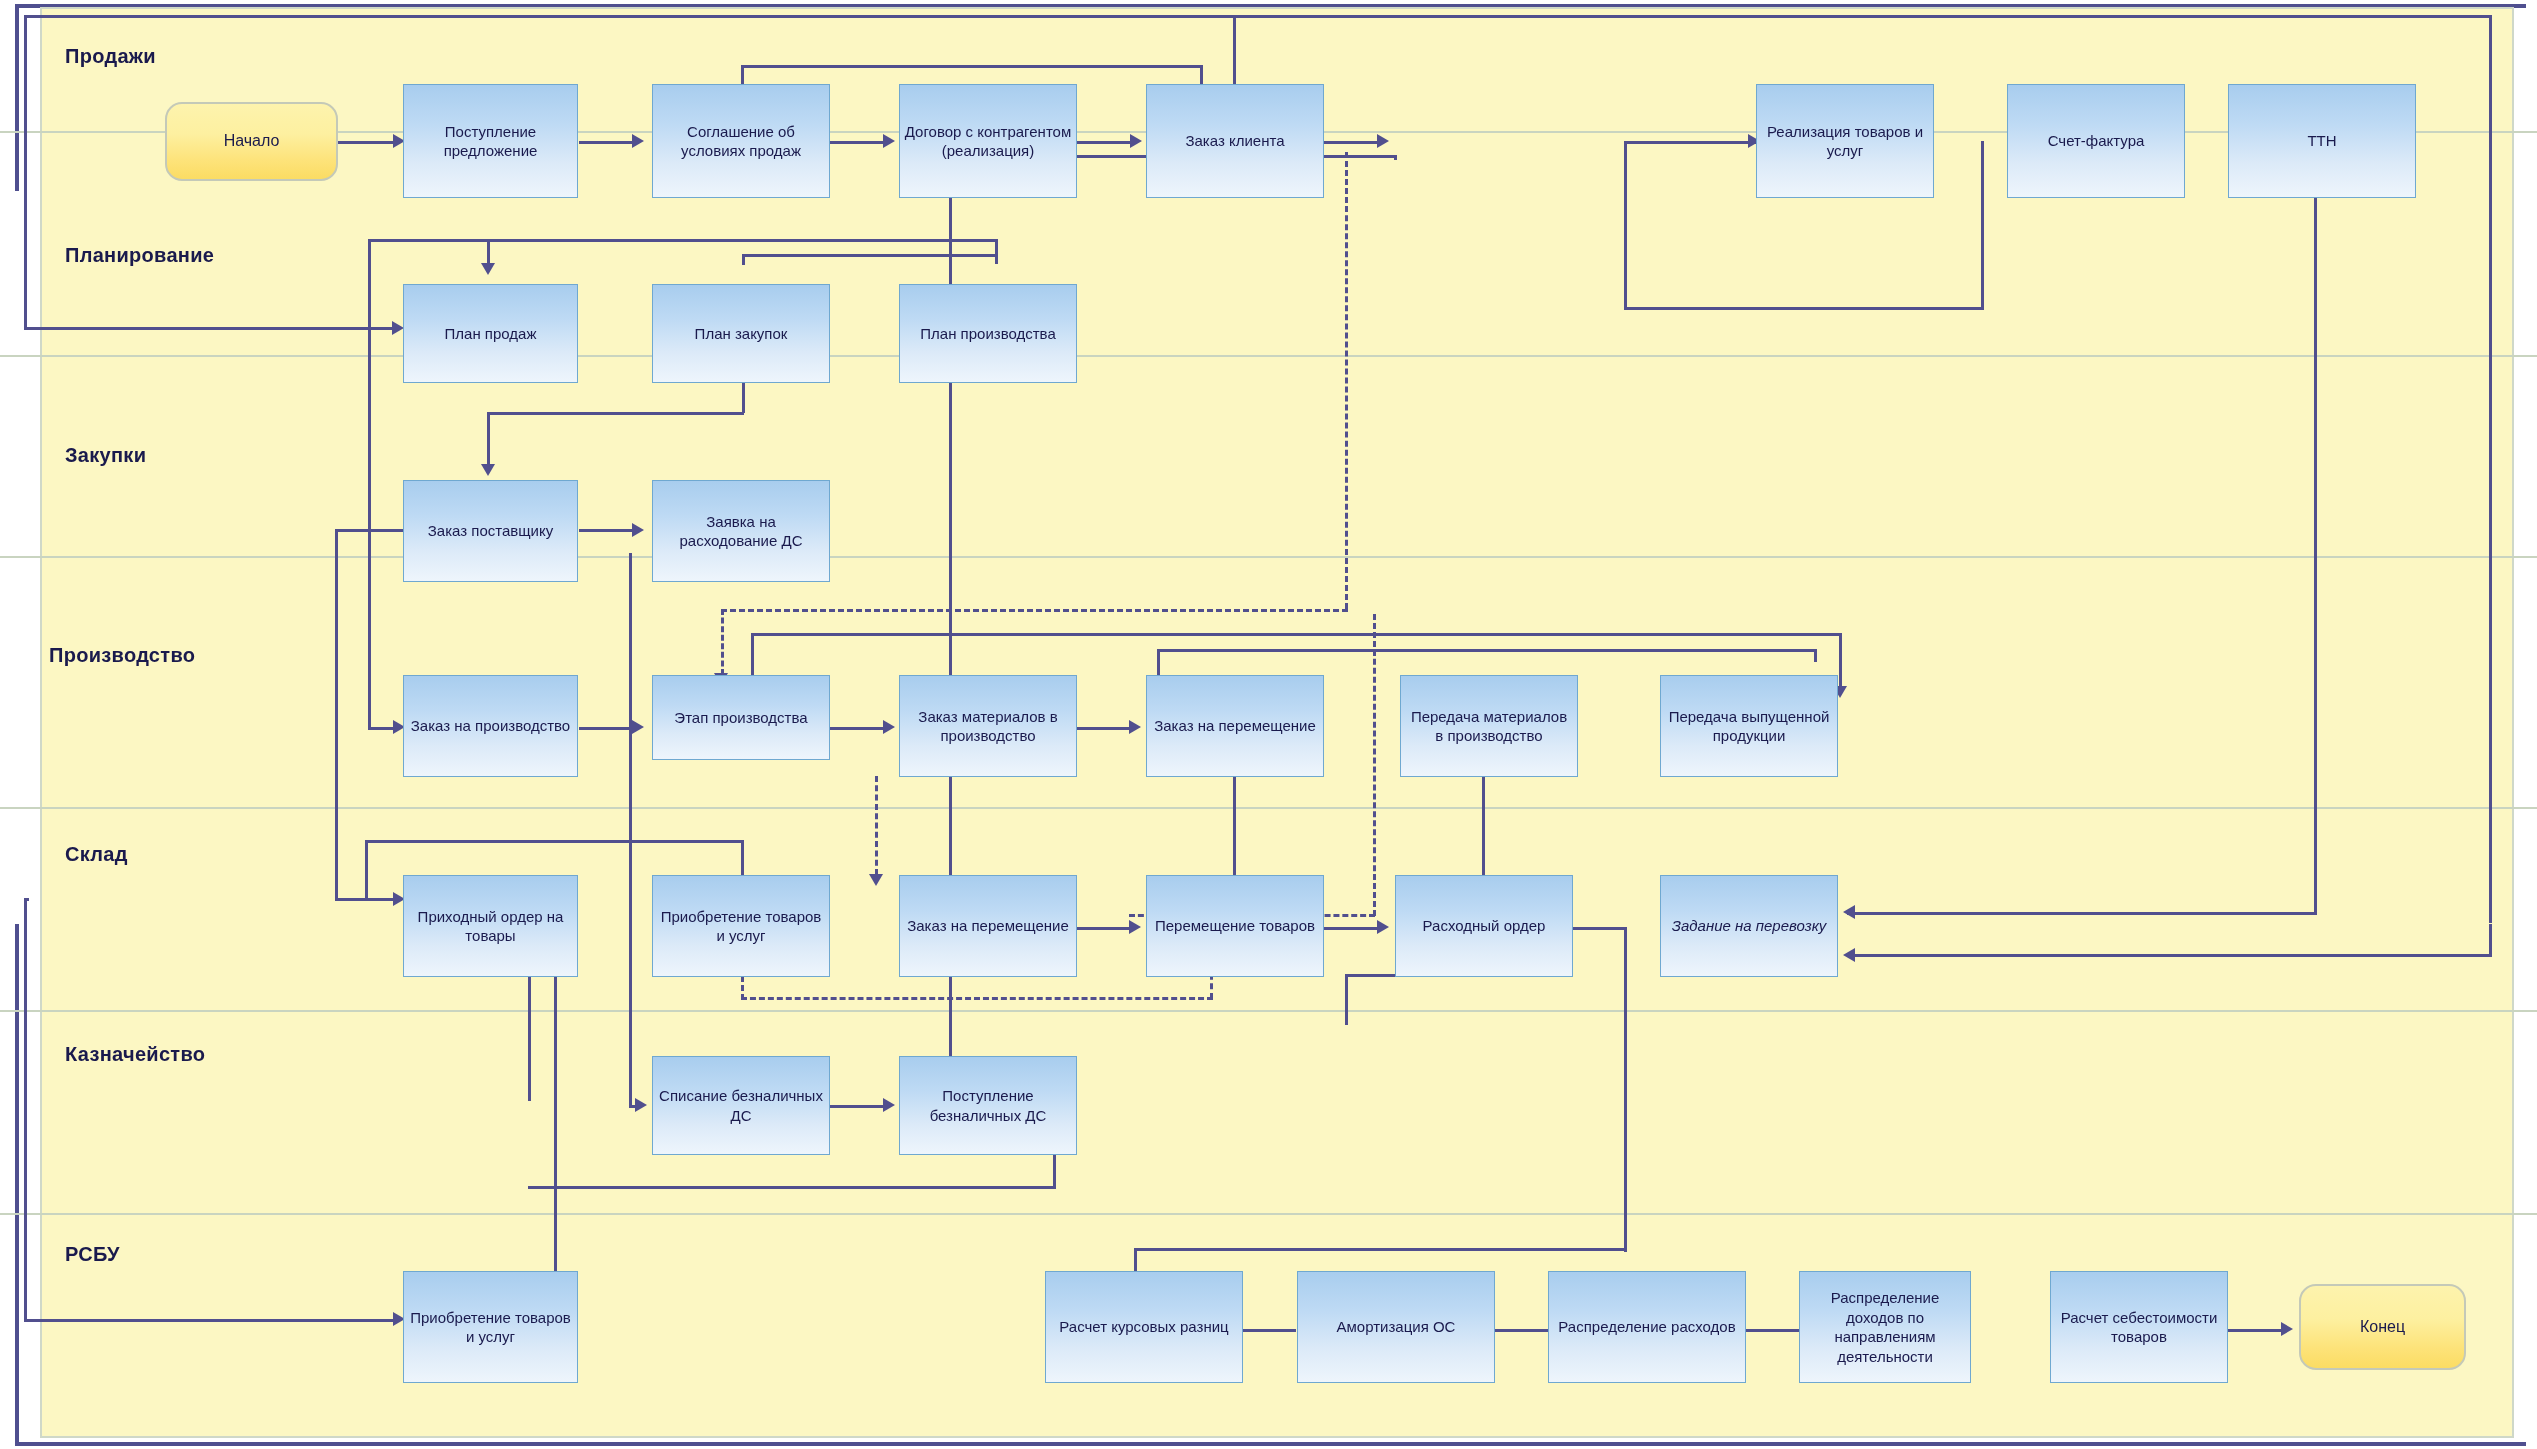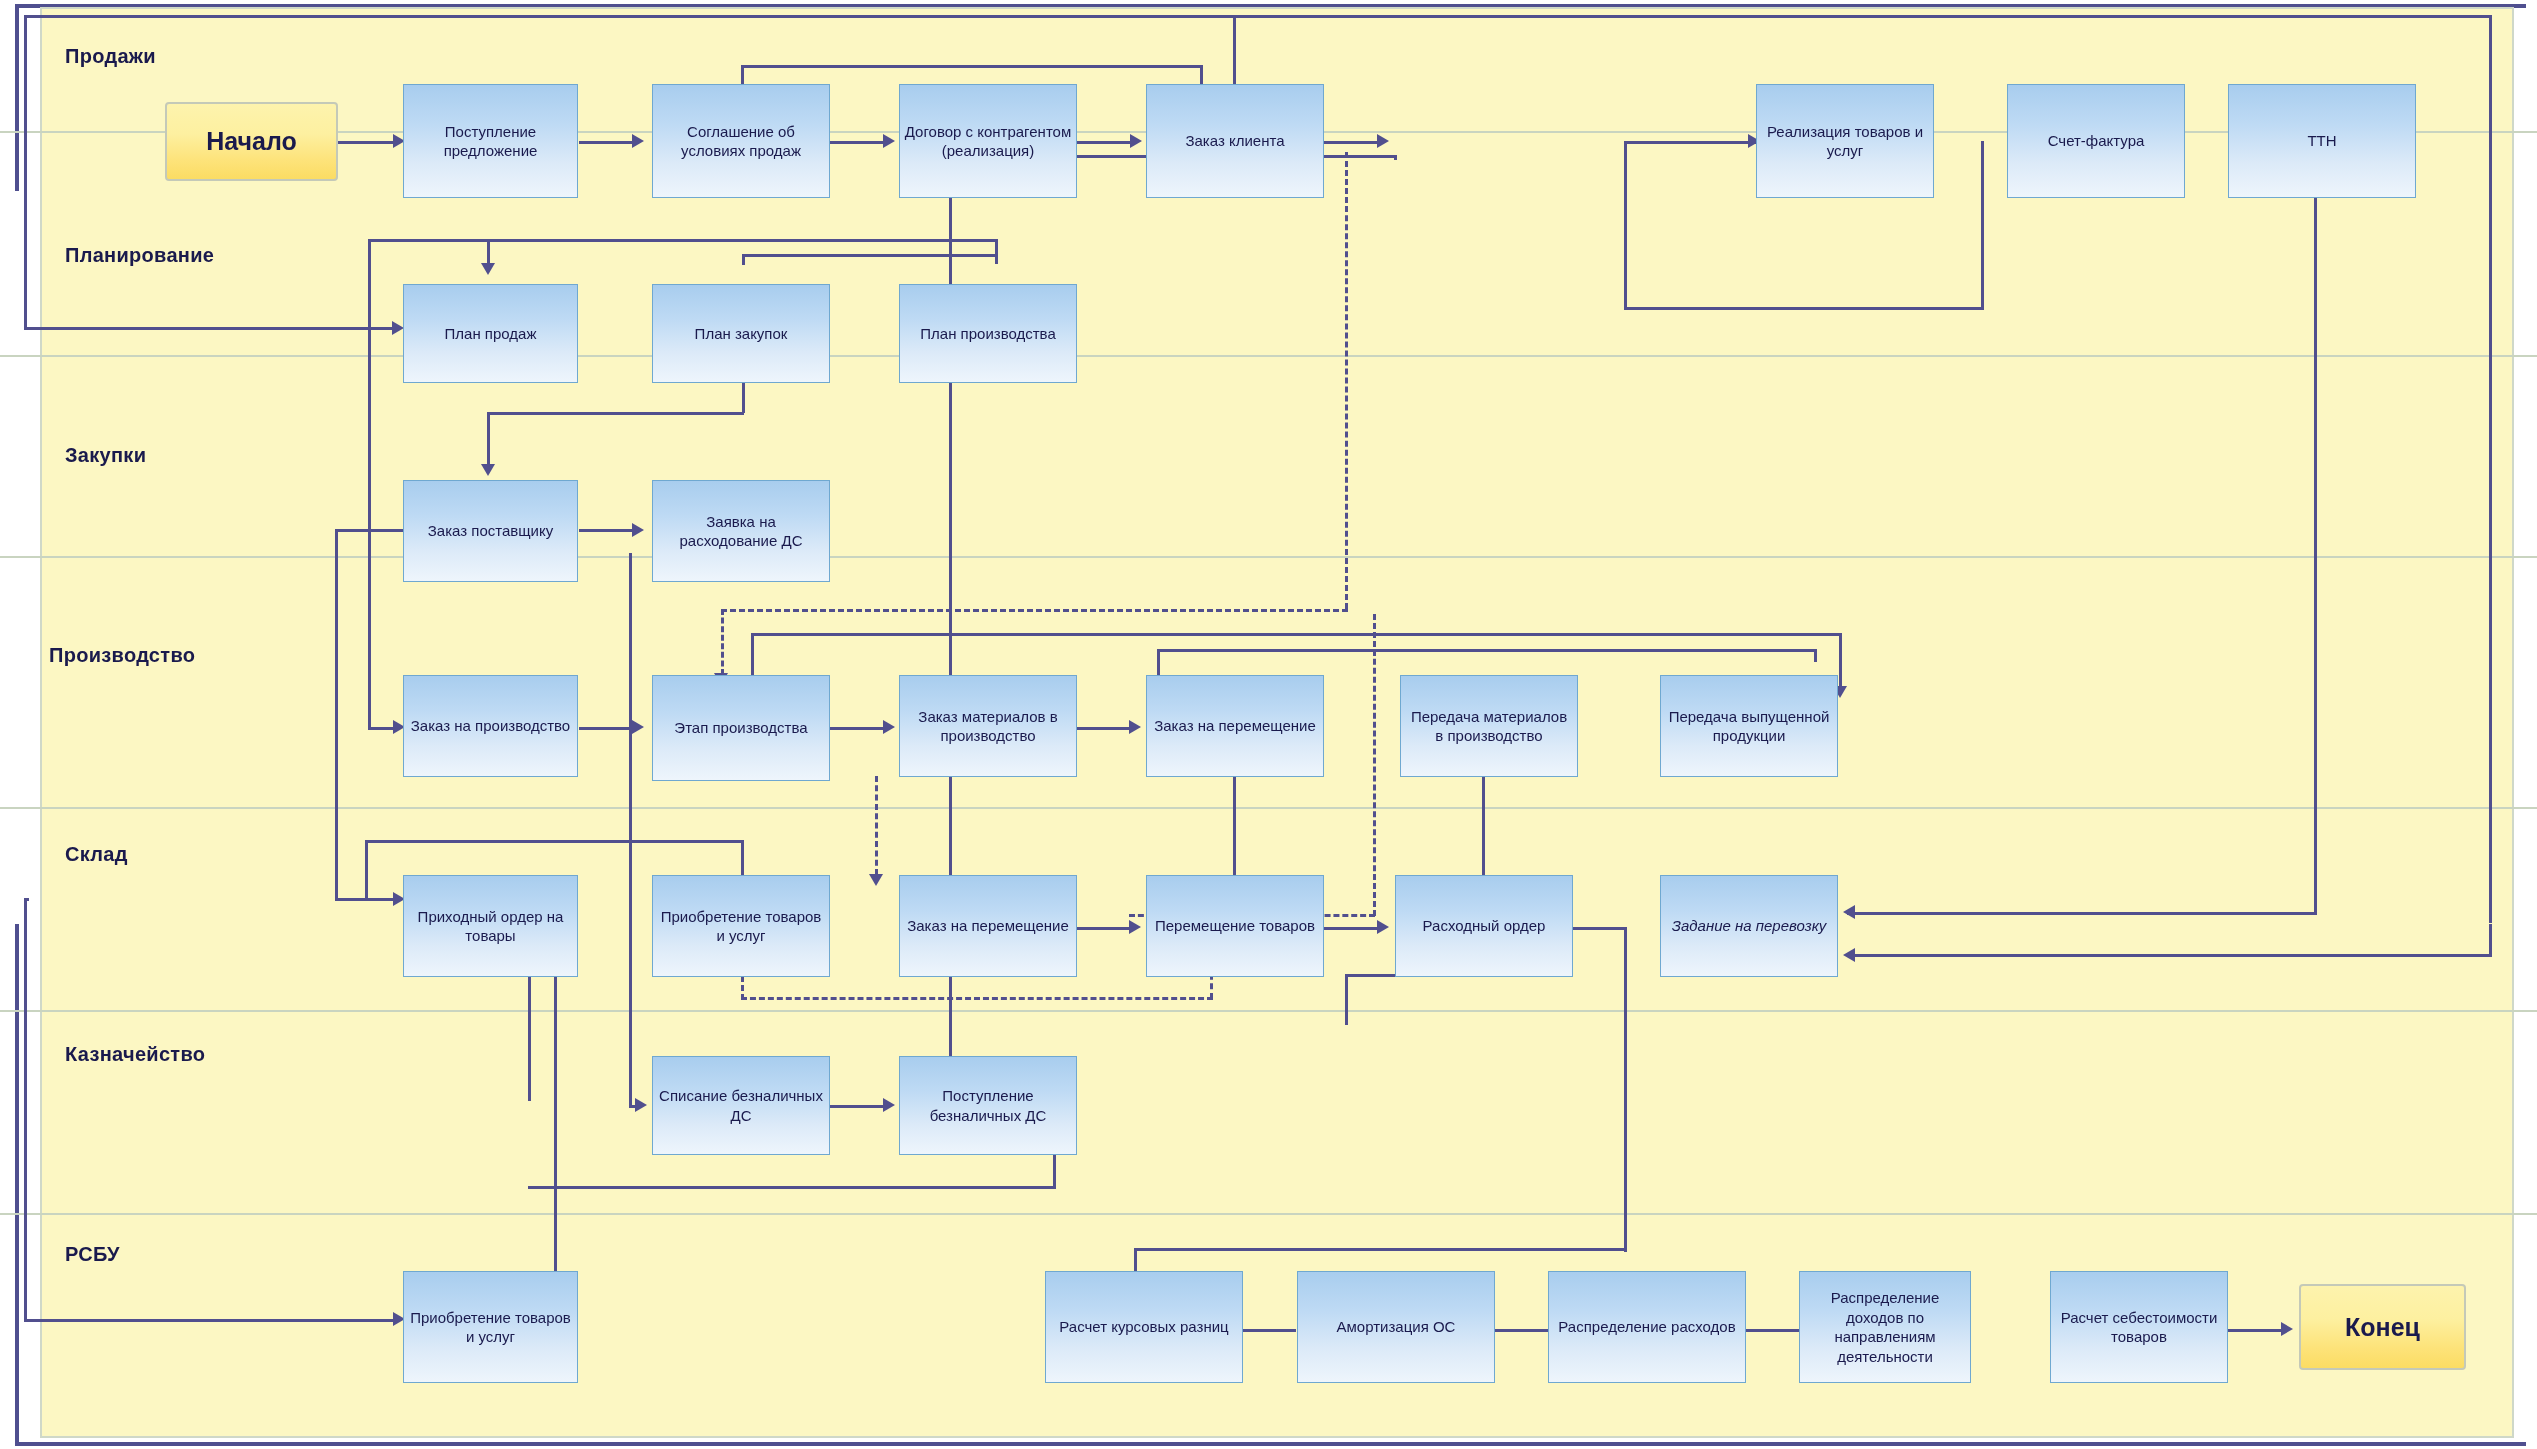--- a/index.html
+++ b/index.html
@@ -13,23 +13,23 @@
   .lane{position:absolute;left:0;right:0;border-top:2px solid #c9d4c0;}
   .lane-title{position:absolute;font-weight:bold;color:#1a1a4d;
       font-size:20px;letter-spacing:0.3px;white-space:nowrap;}
 
   
   .node{position:absolute;box-sizing:border-box;
       background:linear-gradient(to bottom,#a8cdee 0%,#bedaf4 35%,#dceaf8 70%,#eef5fc 100%);
       border:1.5px solid #6fa8d0;
       display:flex;align-items:center;justify-content:center;text-align:center;
       color:#1a1a4d;font-size:15px;line-height:1.30;padding:2px 4px;}
-  .node.term{border-radius:4px;border:2px solid #c4c9b8;
+  .node.term{border-radius:17px;border:2px solid #c4c9b8;
       background:linear-gradient(to bottom,#fdf3ad 0%,#fdf0a0 40%,#fde37a 75%,#fbdc63 100%);
-      font-size:25px;font-weight:bold;}
+      font-size:16px;}
 
   
   .h{position:absolute;height:0;border-top:3px solid #514f8e;}
   .v{position:absolute;width:0;border-left:3px solid #514f8e;}
   .hd{position:absolute;height:0;border-top:3px dashed #514f8e;}
   .vd{position:absolute;width:0;border-left:3px dashed #514f8e;}
   .ar{position:absolute;width:0;height:0;}
   .ar.r{border-top:7px solid transparent;border-bottom:7px solid transparent;border-left:12px solid #514f8e;}
   .ar.l{border-top:7px solid transparent;border-bottom:7px solid transparent;border-right:12px solid #514f8e;}
   .ar.d{border-left:7px solid transparent;border-right:7px solid transparent;border-top:12px solid #514f8e;}
@@ -242,21 +242,21 @@
   <div class="node" style="left:2007px;top:84px;width:178px;height:114px;">Счет-фактура</div>
 
   <div class="node" style="left:403px;top:284px;width:175px;height:99px;">План продаж</div>
   <div class="node" style="left:652px;top:284px;width:178px;height:99px;">План закупок</div>
   <div class="node" style="left:899px;top:284px;width:178px;height:99px;">План производства</div>
 
   <div class="node" style="left:403px;top:480px;width:175px;height:102px;">Заказ поставщику</div>
   <div class="node" style="left:652px;top:480px;width:178px;height:102px;">Заявка на расходование ДС</div>
 
   <div class="node" style="left:403px;top:675px;width:175px;height:102px;">Заказ на производство</div>
-  <div class="node" style="left:652px;top:675px;width:178px;height:106px;">Этап производства</div>
+  <div class="node" style="left:652px;top:675px;width:178px;height:85px;">Этап производства</div>
   <div class="node" style="left:899px;top:675px;width:178px;height:102px;">Заказ материалов в производство</div>
   <div class="node" style="left:1146px;top:675px;width:178px;height:102px;">Заказ на перемещение</div>
   <div class="node" style="left:1400px;top:675px;width:178px;height:102px;">Передача материалов в производство</div>
   <div class="node" style="left:1660px;top:675px;width:178px;height:102px;">Передача выпущенной продукции</div>
 
   <div class="node" style="left:403px;top:875px;width:175px;height:102px;">Приходный ордер на товары</div>
   <div class="node" style="left:652px;top:875px;width:178px;height:102px;">Приобретение товаров и услуг</div>
   <div class="node" style="left:899px;top:875px;width:178px;height:102px;">Заказ на перемещение</div>
   <div class="node" style="left:1146px;top:875px;width:178px;height:102px;">Перемещение товаров</div>
   <div class="node" style="left:1395px;top:875px;width:178px;height:102px;">Расходный ордер</div>

